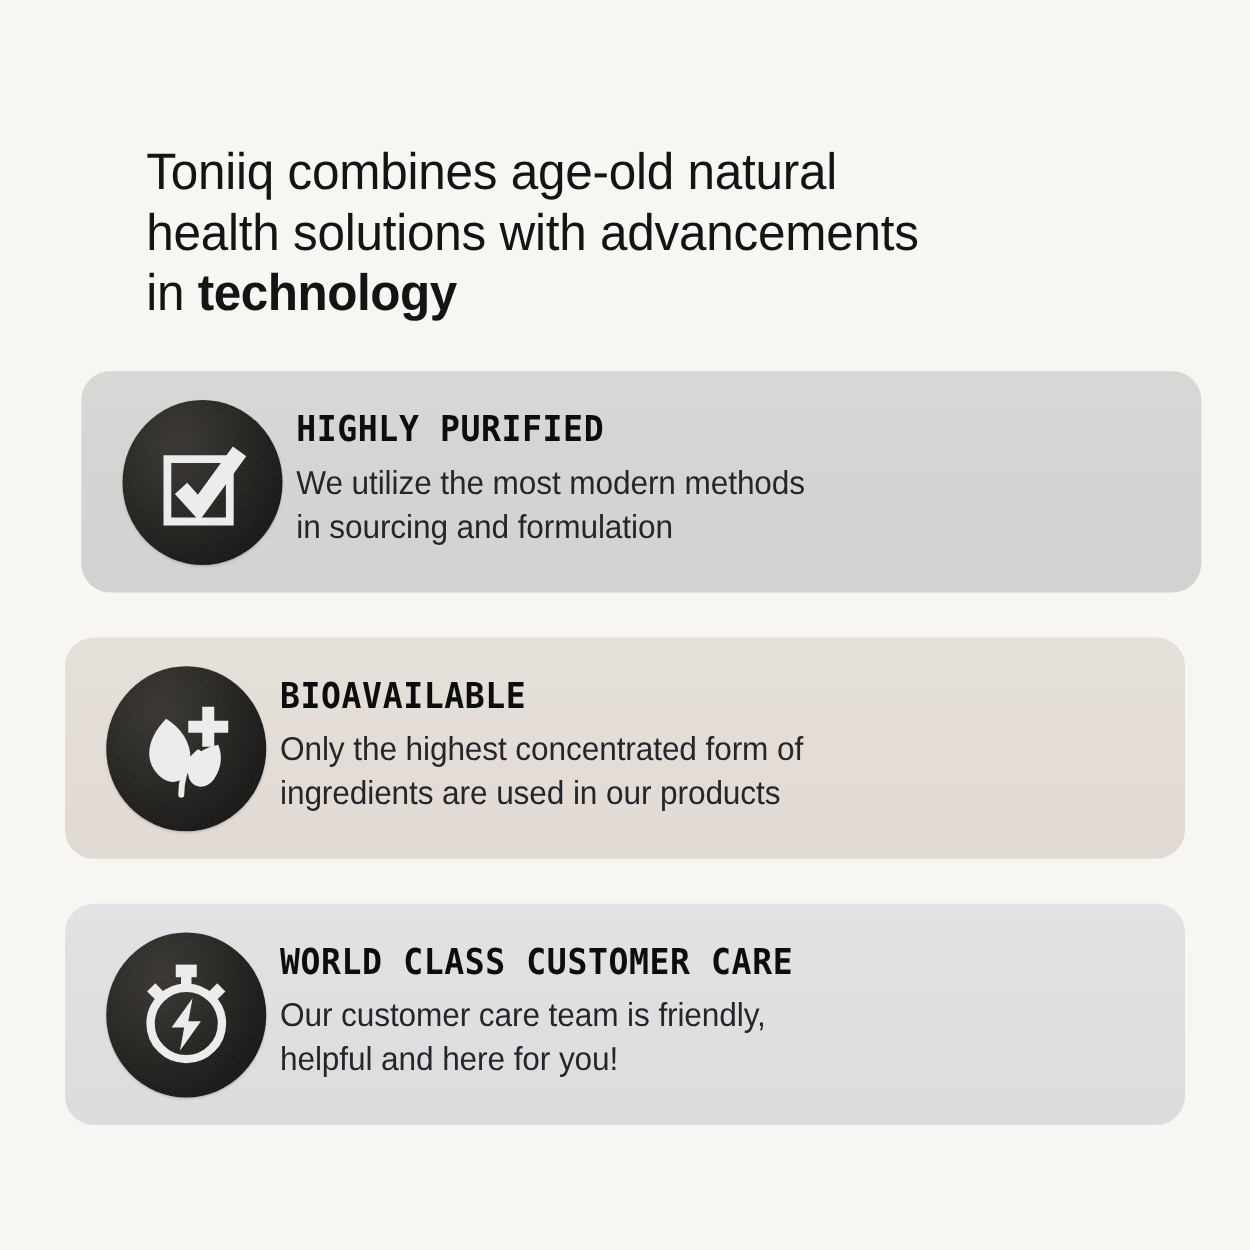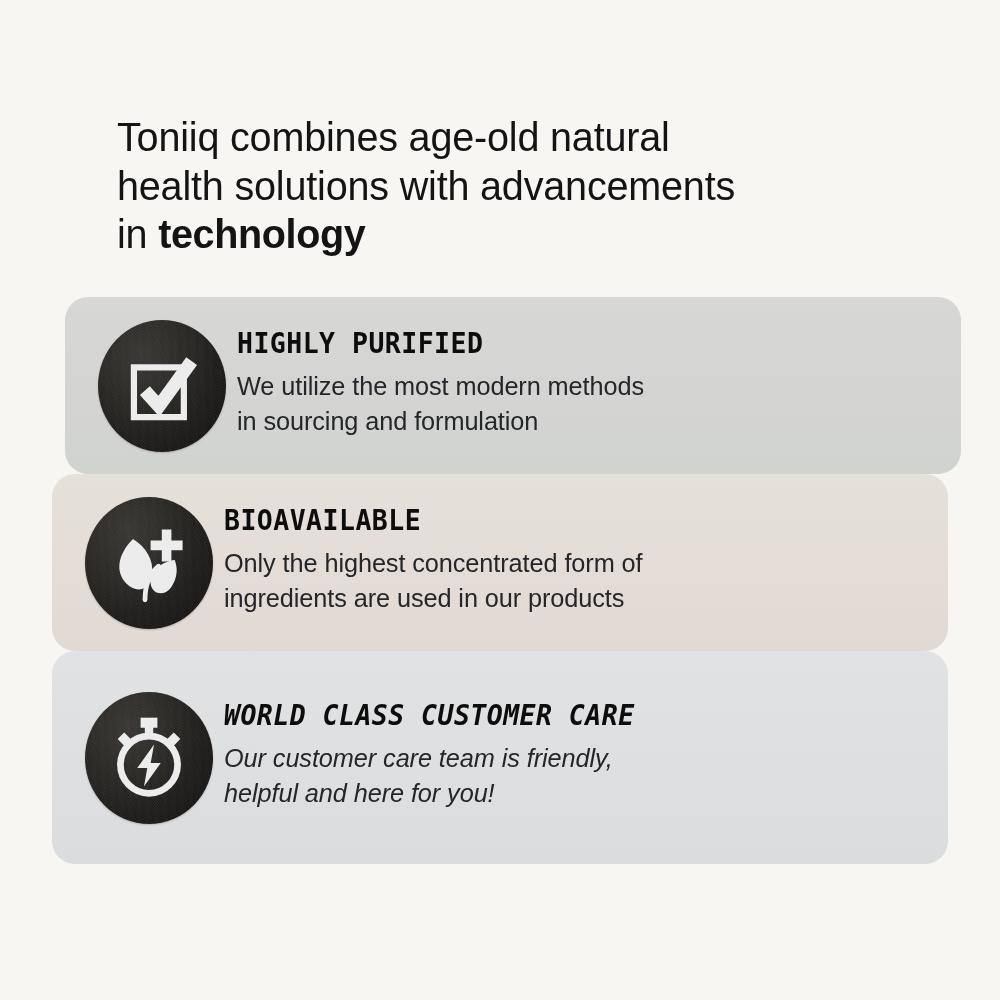--- a/index.html
+++ b/index.html
@@ -52,35 +52,34 @@
 
   .card {
     position: relative;
     box-sizing: border-box;
     width: 896px;
     border-radius: 23px;
     display: flex;
     align-items: center;
     overflow: hidden;
   }
-  .card + .card { }
+  .card + .card { margin-top: 36px; }
 
   .card-1 {
     height: 177px;
     background: linear-gradient(180deg, #d7d8d6 0%, #d4d5d3 55%, #d1d3d1 100%);
     margin-left: 13px;
   }
   .card-2 {
     height: 177px;
     background: linear-gradient(180deg, #e6e0db 0%, #e3dcd7 55%, #e0d9d4 100%);
   }
   .card-3 {
-    height: 213px;
+    height: 177px;
     background: linear-gradient(180deg, #e1e2e3 0%, #dedfe0 55%, #dadcdd 100%);
-    font-style: italic;
   }
 
   
   .icon-wrap {
     flex: 0 0 auto;
     width: 132px;
     margin-left: 31px;
     margin-right: 9px;
     display: flex;
     align-items: center;

